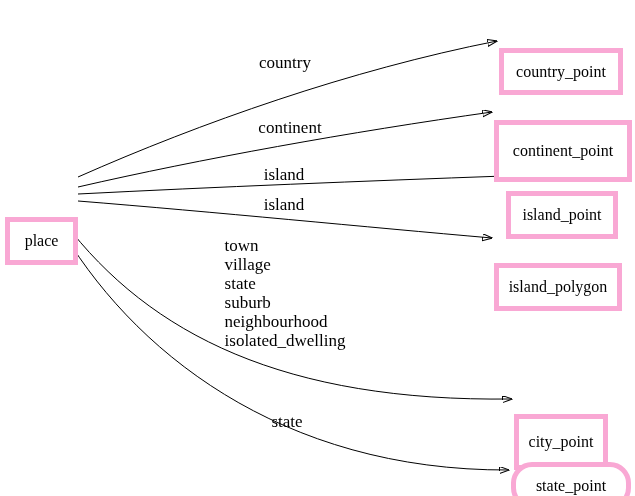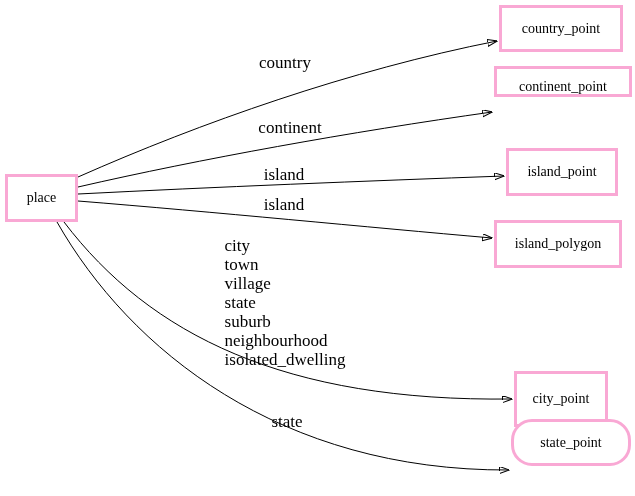--- a/index.html
+++ b/index.html
@@ -18,28 +18,29 @@
     left: 0; top: 0;
     width: 635px; height: 496px;
   }
   .edge-layer path {
     fill: none;
     stroke: #000000;
     stroke-width: 1;
   }
   .node {
     position: absolute;
-    border: 3px solid #f9a8d4;
+    border: 5px solid #f9a8d4;
     background: #ffffff;
     display: flex;
     align-items: center;
     justify-content: center;
-    font-size: 14px;
+    font-size: 16px;
     line-height: 1;
     white-space: nowrap;
+    margin-top: 43px;
   }
   .edge-label {
     position: absolute;
     transform: translateX(-50%);
     font-size: 17px;
     line-height: 19px;
     white-space: nowrap;
   }
 </style>
 </head>
@@ -62,21 +63,21 @@
   </svg>
 
   <div class="node" style="left:5px; top:174px; width:73px; height:48px;align-items:center;">
     <span>place</span>
   </div>
 
   <div class="node" style="left:499px; top:5px; width:124px; height:47px;">
     <span>country_point</span>
   </div>
 
-  <div class="node" style="left:494px; top:66px; width:138px; height:31px;align-items:flex-end;">
+  <div class="node" style="left:494px; top:77px; width:138px; height:62px;">
     <span>continent_point</span>
   </div>
 
   <div class="node" style="left:506px; top:148px; width:112px; height:48px;">
     <span>island_point</span>
   </div>
 
   <div class="node" style="left:494px; top:220px; width:128px; height:48px;">
     <span>island_polygon</span>
   </div>
@@ -91,21 +92,20 @@
 
   <div class="edge-label" style="left:285px; top:53px;">country</div>
 
   <div class="edge-label" style="left:290px; top:118px;">continent</div>
 
   <div class="edge-label" style="left:284px; top:165px;">island</div>
 
   <div class="edge-label" style="left:284px; top:195px;">island</div>
 
   <div class="edge-label" style="left:285px; top:236px;">
-    <div>city</div>
     <div>town</div>
     <div>village</div>
     <div>state</div>
     <div>suburb</div>
     <div>neighbourhood</div>
     <div>isolated_dwelling</div>
   </div>
 
   <div class="edge-label" style="left:287px; top:412px;">state</div>
 

